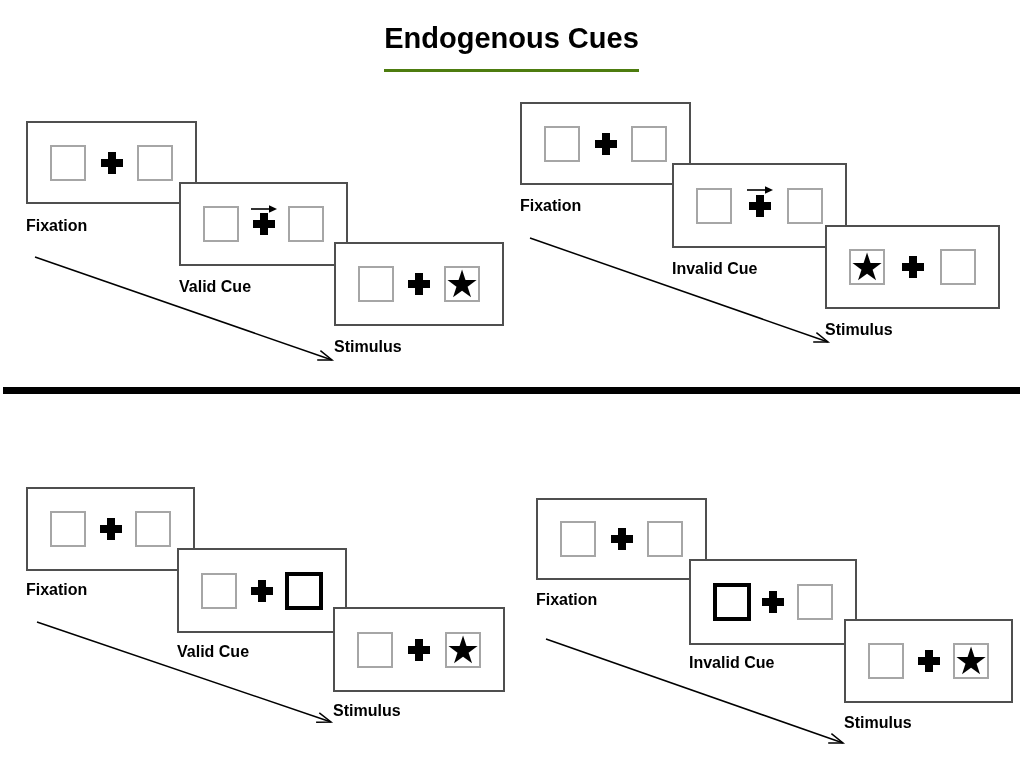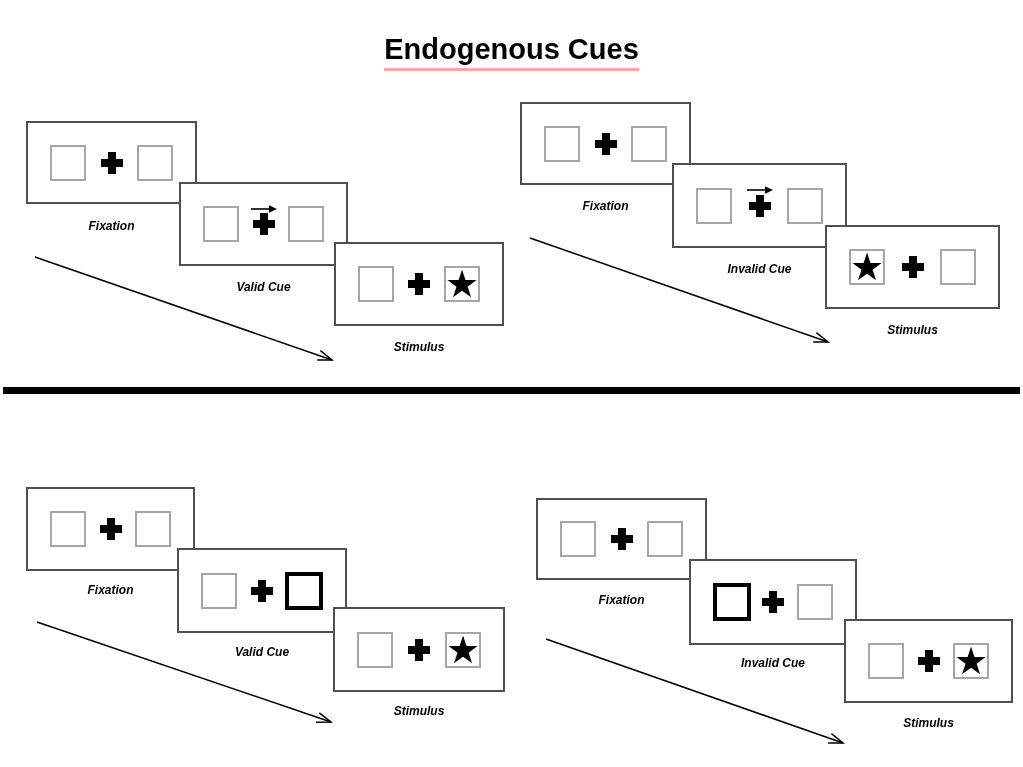--- a/index.html
+++ b/index.html
@@ -5,21 +5,21 @@
   html,body { margin:0; padding:0; background:#ffffff; }
   #canvas {
     position:relative; width:1023px; height:767px; background:#ffffff;
     font-family:"Liberation Sans", sans-serif; color:#000; overflow:hidden;
   }
   .section-title {
     position:absolute; left:0; width:1023px; text-align:center;
     font-size:29px; font-weight:bold;
   }
   .section-title span {
-    display:inline-block; border-bottom:3px solid #fca5a5; padding-bottom:2px;margin-top:11px;
+    display:inline-block; border-bottom:3px solid #4d7c0f; padding-bottom:14px;
   }
   .divider {
     position:absolute; left:3px; top:387px; width:1017px; height:7px; background:#000;
   }
   .panel {
     position:absolute; background:#fff; border:2px solid #4f4f4f; box-sizing:border-box;
     display:flex; align-items:center; justify-content:space-between; padding:0 22px;
   }
   .sq {
     width:36px; height:36px; box-sizing:border-box; border:2px solid #a6a6a6;
@@ -35,22 +35,22 @@
     content:""; position:absolute; left:0; top:7px; width:22px; height:8px; background:#000;
   }
   .plus::after {
     content:""; position:absolute; left:7px; top:0; width:8px; height:22px; background:#000;
   }
   .cue-arrow {
     position:absolute; left:50%; top:20px; transform:translateX(-50%);
     width:28px; height:10px;
   }
   .plabel {
-    position:absolute; font-size:12px; font-weight:bold; text-align:center;
-    line-height:26px; z-index:5;font-style:italic;
+    position:absolute; font-size:16px; font-weight:bold; 
+    line-height:26px; z-index:5;
   }
   .z1 { z-index:1; } .z2 { z-index:2; } .z3 { z-index:3; }
   #arrow-overlay { position:absolute; left:0; top:0; z-index:0; pointer-events:none; }
 
   
   #ev-fix  { left:26px;  top:121px; width:171px; height:83px; }
   #ev-cue  { left:179px; top:182px; width:169px; height:84px; }
   #ev-stim { left:334px; top:242px; width:170px; height:84px; }
   #ei-fix  { left:520px; top:102px; width:171px; height:83px; }
   #ei-cue  { left:672px; top:163px; width:175px; height:85px; }

